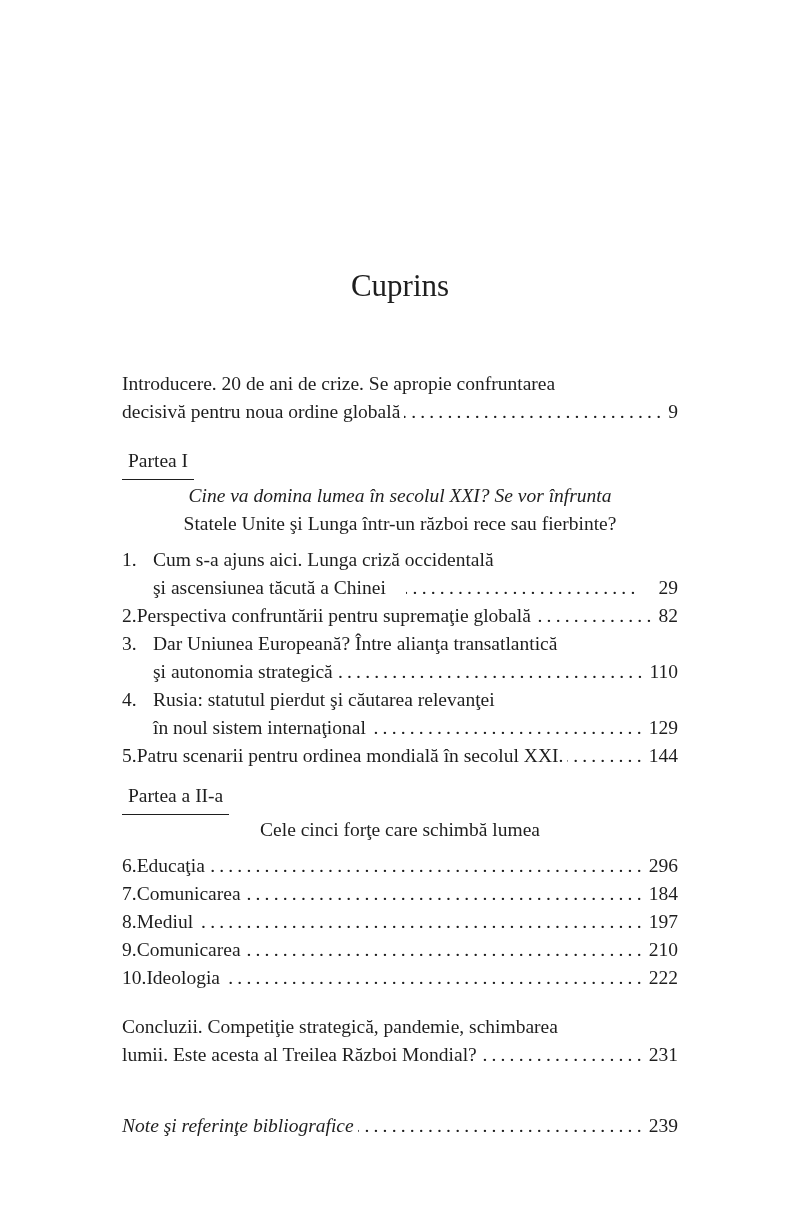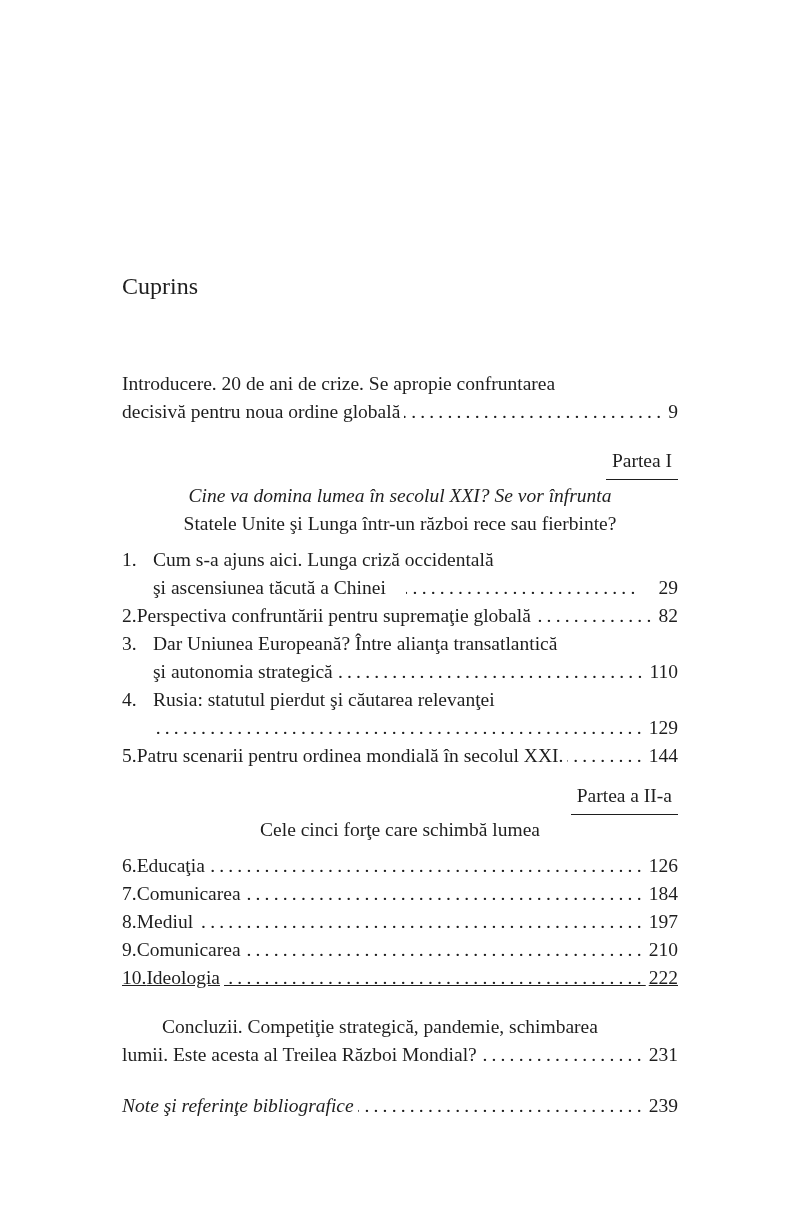--- a/index.html
+++ b/index.html
@@ -19,22 +19,22 @@
       position: absolute;
       left: 122px;
       width: 556px;
       top: 0;
     }
     .title {
       position: absolute;
       top: 264px;
       left: 0;
       width: 556px;
-      text-align: left;
-      font-size: 24px;
+      text-align: center;
+      font-size: 31px;
       line-height: 44px;
     }
     .line {
       position: absolute;
       left: 0;
       width: 556px;
       font-size: 19.5px;
       line-height: 28px;
       height: 28px;
       white-space: nowrap;
@@ -65,39 +65,40 @@
       display: inline-block;
       width: 31px;
     }
     .indent {
       padding-left: 31px;
     }
     .part-heading {
       position: absolute;
       left: 0;
       width: 556px;
-      text-align: right;
+      text-align: left;
       font-size: 19.5px;
       line-height: 28px;
     }
     .part-heading span {
       display: inline-block;
       border-bottom: 1.5px solid #1e1e1e;
       padding: 0 6px 4px 6px;
     }
     .part-sub {
       position: absolute;
       left: 0;
       width: 556px;
       text-align: center;
       font-size: 19.5px;
       line-height: 30px;
     }
     .italic {
       font-style: italic;
+      margin-top: 20px;
     }
   </style>
 </head>
 <body>
 
 <div class="page">
 
   <div class="title">Cuprins</div>
 
   <div class="line" style="top:370px;">
@@ -137,68 +138,69 @@
   <div class="line entry indent" style="top:658px; width:525px;">
     <span class="txt">şi autonomia strategică</span>
     <span class="dots">........................................................................................................</span>
     <span class="pg">110</span>
   </div>
 
   <div class="line" style="top:686px;">
     <span class="num">4.</span><span>Rusia: statutul pierdut şi căutarea relevanţei</span>
   </div>
   <div class="line entry indent" style="top:714px; width:525px;">
+    <span class="txt">în noul sistem internaţional</span>
     <span class="dots">........................................................................................................</span>
     <span class="pg">129</span>
   </div>
 
   <div class="line entry" style="top:742px;">
     <span class="num">5.</span>
     <span class="txt">Patru scenarii pentru ordinea mondială în secolul XXI.</span>
     <span class="dots">........................................................................................................</span>
     <span class="pg">144</span>
   </div>
 
   <div class="part-heading" style="top:782px;">
     <span>Partea a II-a</span>
   </div>
   <div class="part-sub" style="top:815px;">Cele cinci forţe care schimbă lumea</div>
 
   <div class="line entry" style="top:852px;">
     <span class="num">6.</span>
     <span class="txt">Educaţia</span>
     <span class="dots">........................................................................................................</span>
-    <span class="pg">126</span>
+    <span class="pg">296</span>
   </div>
   <div class="line entry" style="top:880px;">
     <span class="num">7.</span>
     <span class="txt">Comunicarea</span>
     <span class="dots">........................................................................................................</span>
     <span class="pg">184</span>
   </div>
   <div class="line entry" style="top:908px;">
     <span class="num">8.</span>
     <span class="txt">Mediul</span>
     <span class="dots">........................................................................................................</span>
     <span class="pg">197</span>
   </div>
   <div class="line entry" style="top:936px;">
     <span class="num">9.</span>
     <span class="txt">Comunicarea</span>
     <span class="dots">........................................................................................................</span>
     <span class="pg">210</span>
   </div>
-  <div class="line entry" style="top:964px;text-decoration:underline;">
+  <div class="line entry" style="top:964px;">
     <span class="num">10.</span>
     <span class="txt">Ideologia</span>
     <span class="dots">........................................................................................................</span>
     <span class="pg">222</span>
   </div>
 
-  <div class="line" style="top:1013px;margin-left:40px;">
+  <div class="line" style="top:1013px;">
     <span>Concluzii. Competiţie strategică, pandemie, schimbarea</span>
   </div>
   <div class="line entry" style="top:1041px;">
     <span class="txt">lumii. Este acesta al Treilea Război Mondial?</span>
     <span class="dots">........................................................................................................</span>
     <span class="pg">231</span>
   </div>
 
   <div class="line entry" style="top:1092px;">
     <span class="txt italic">Note şi referinţe bibliografice</span>

